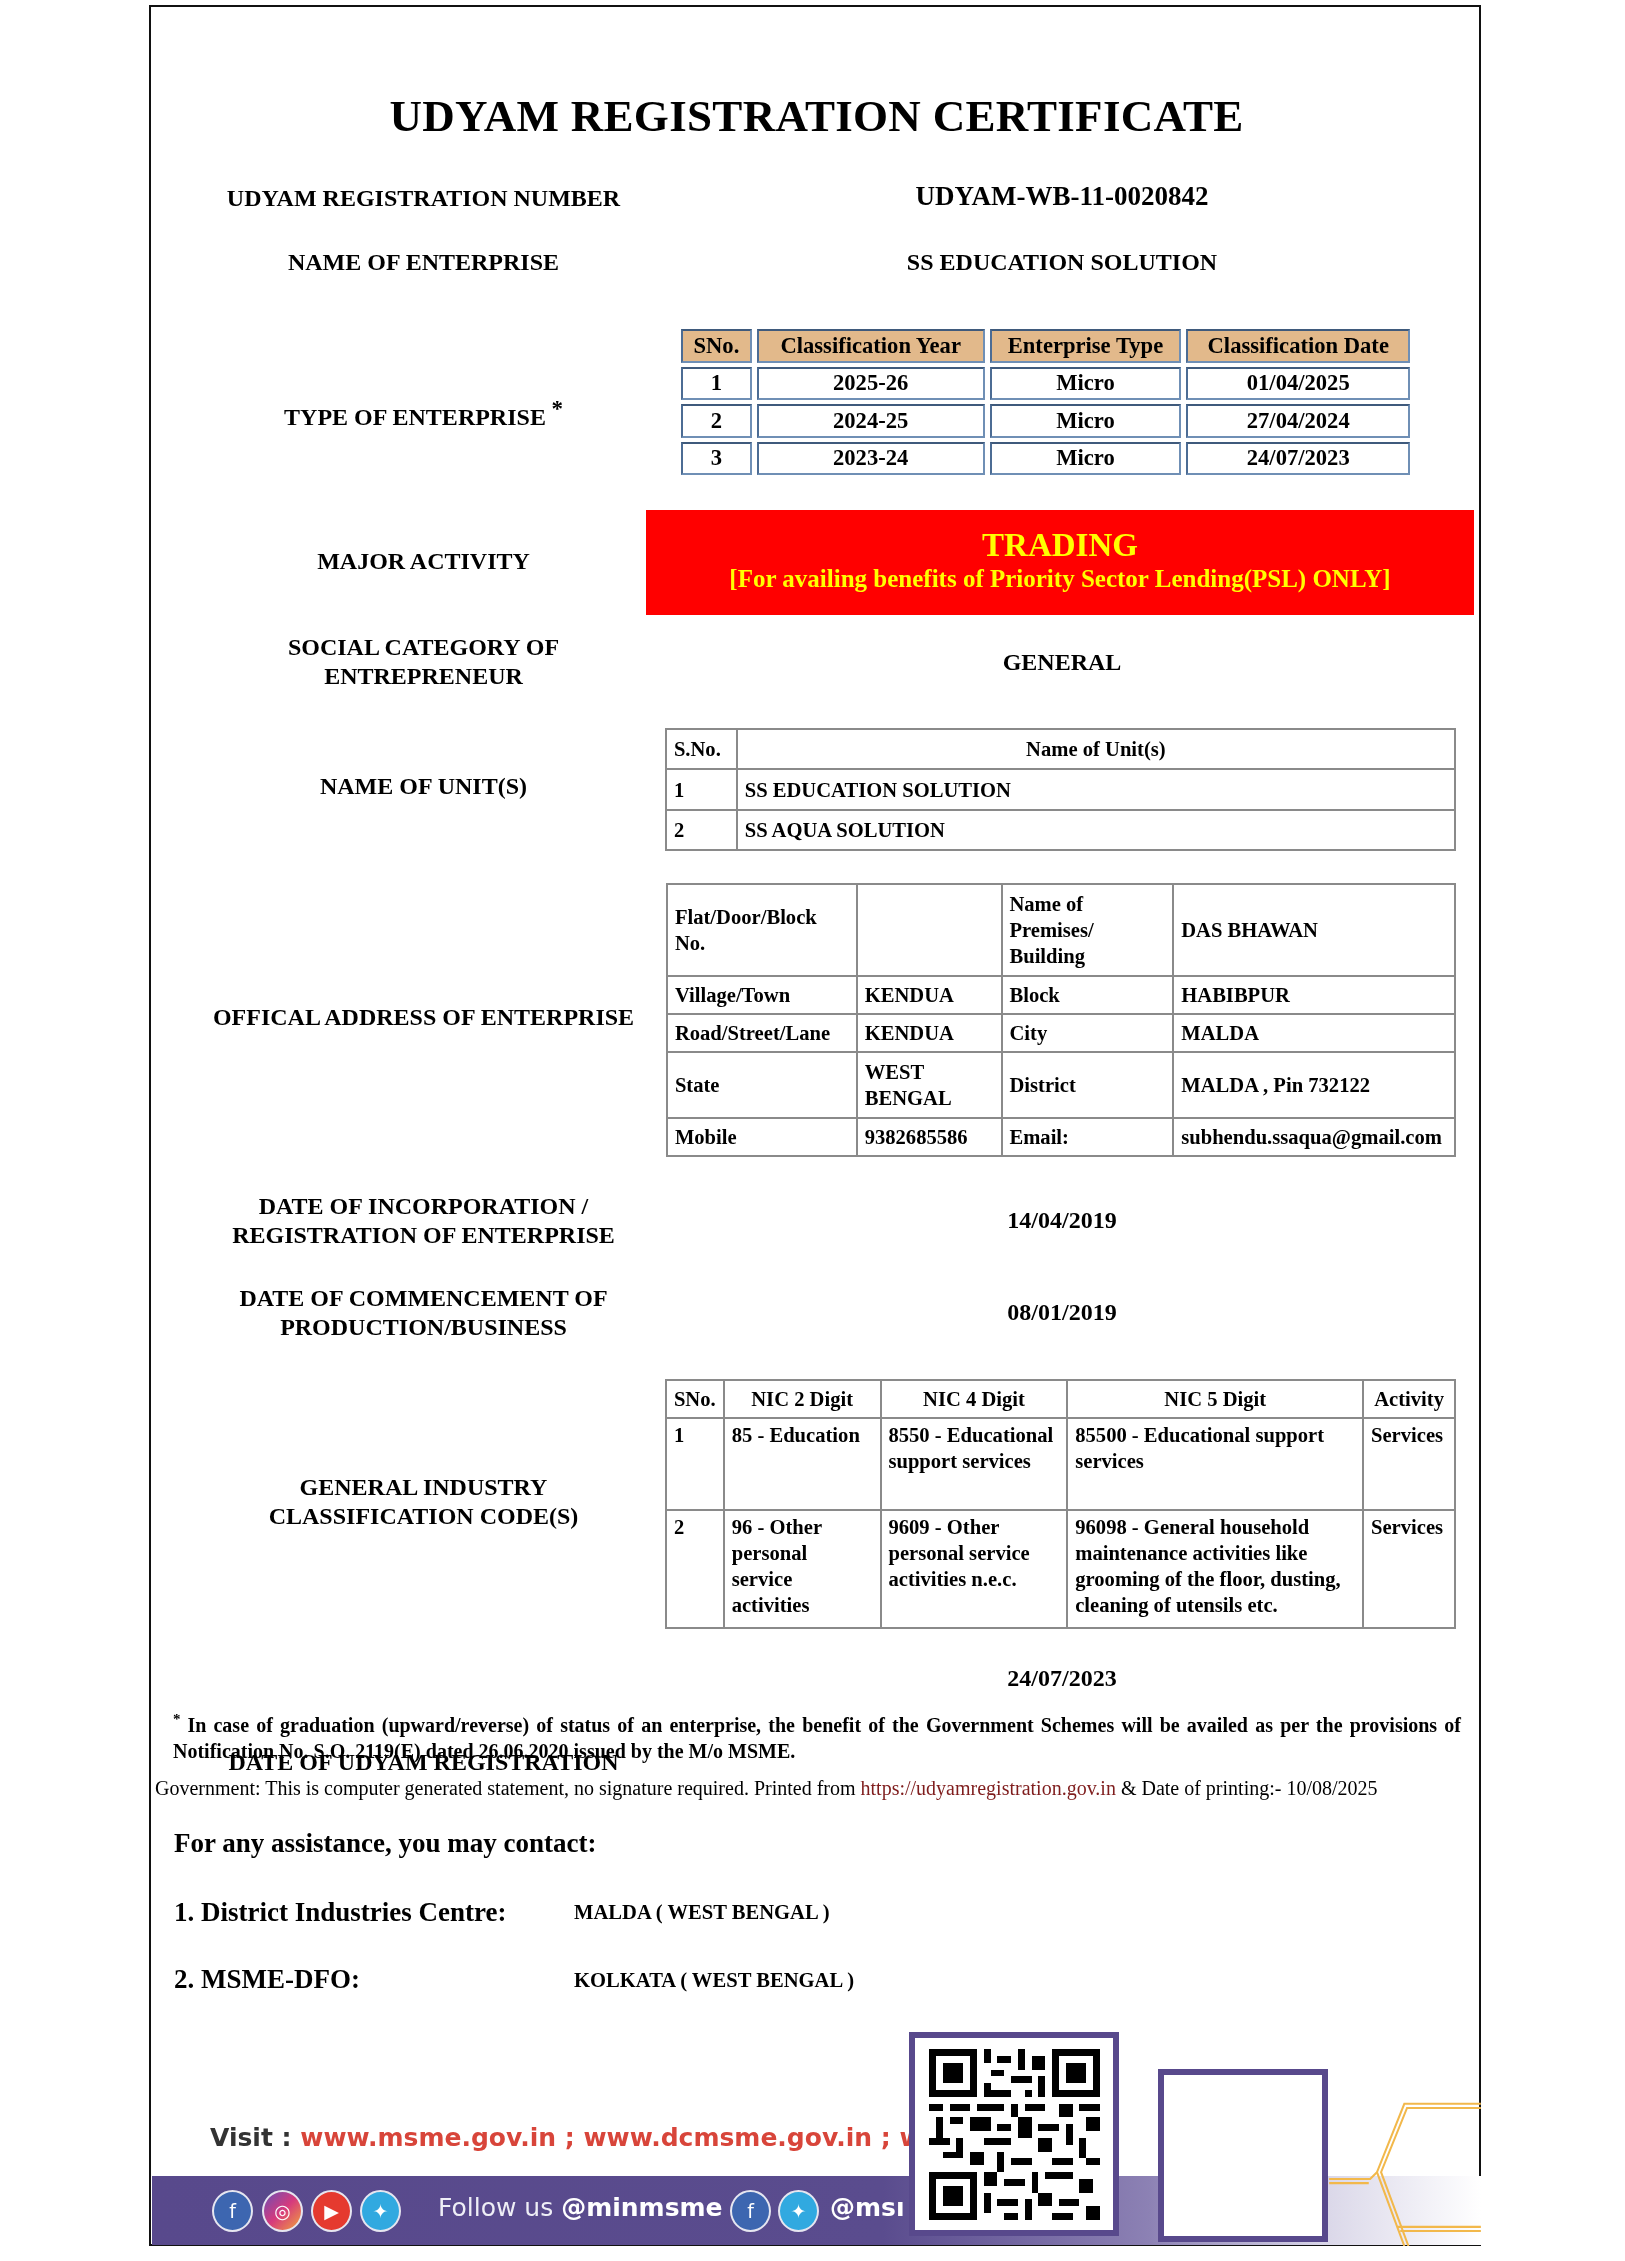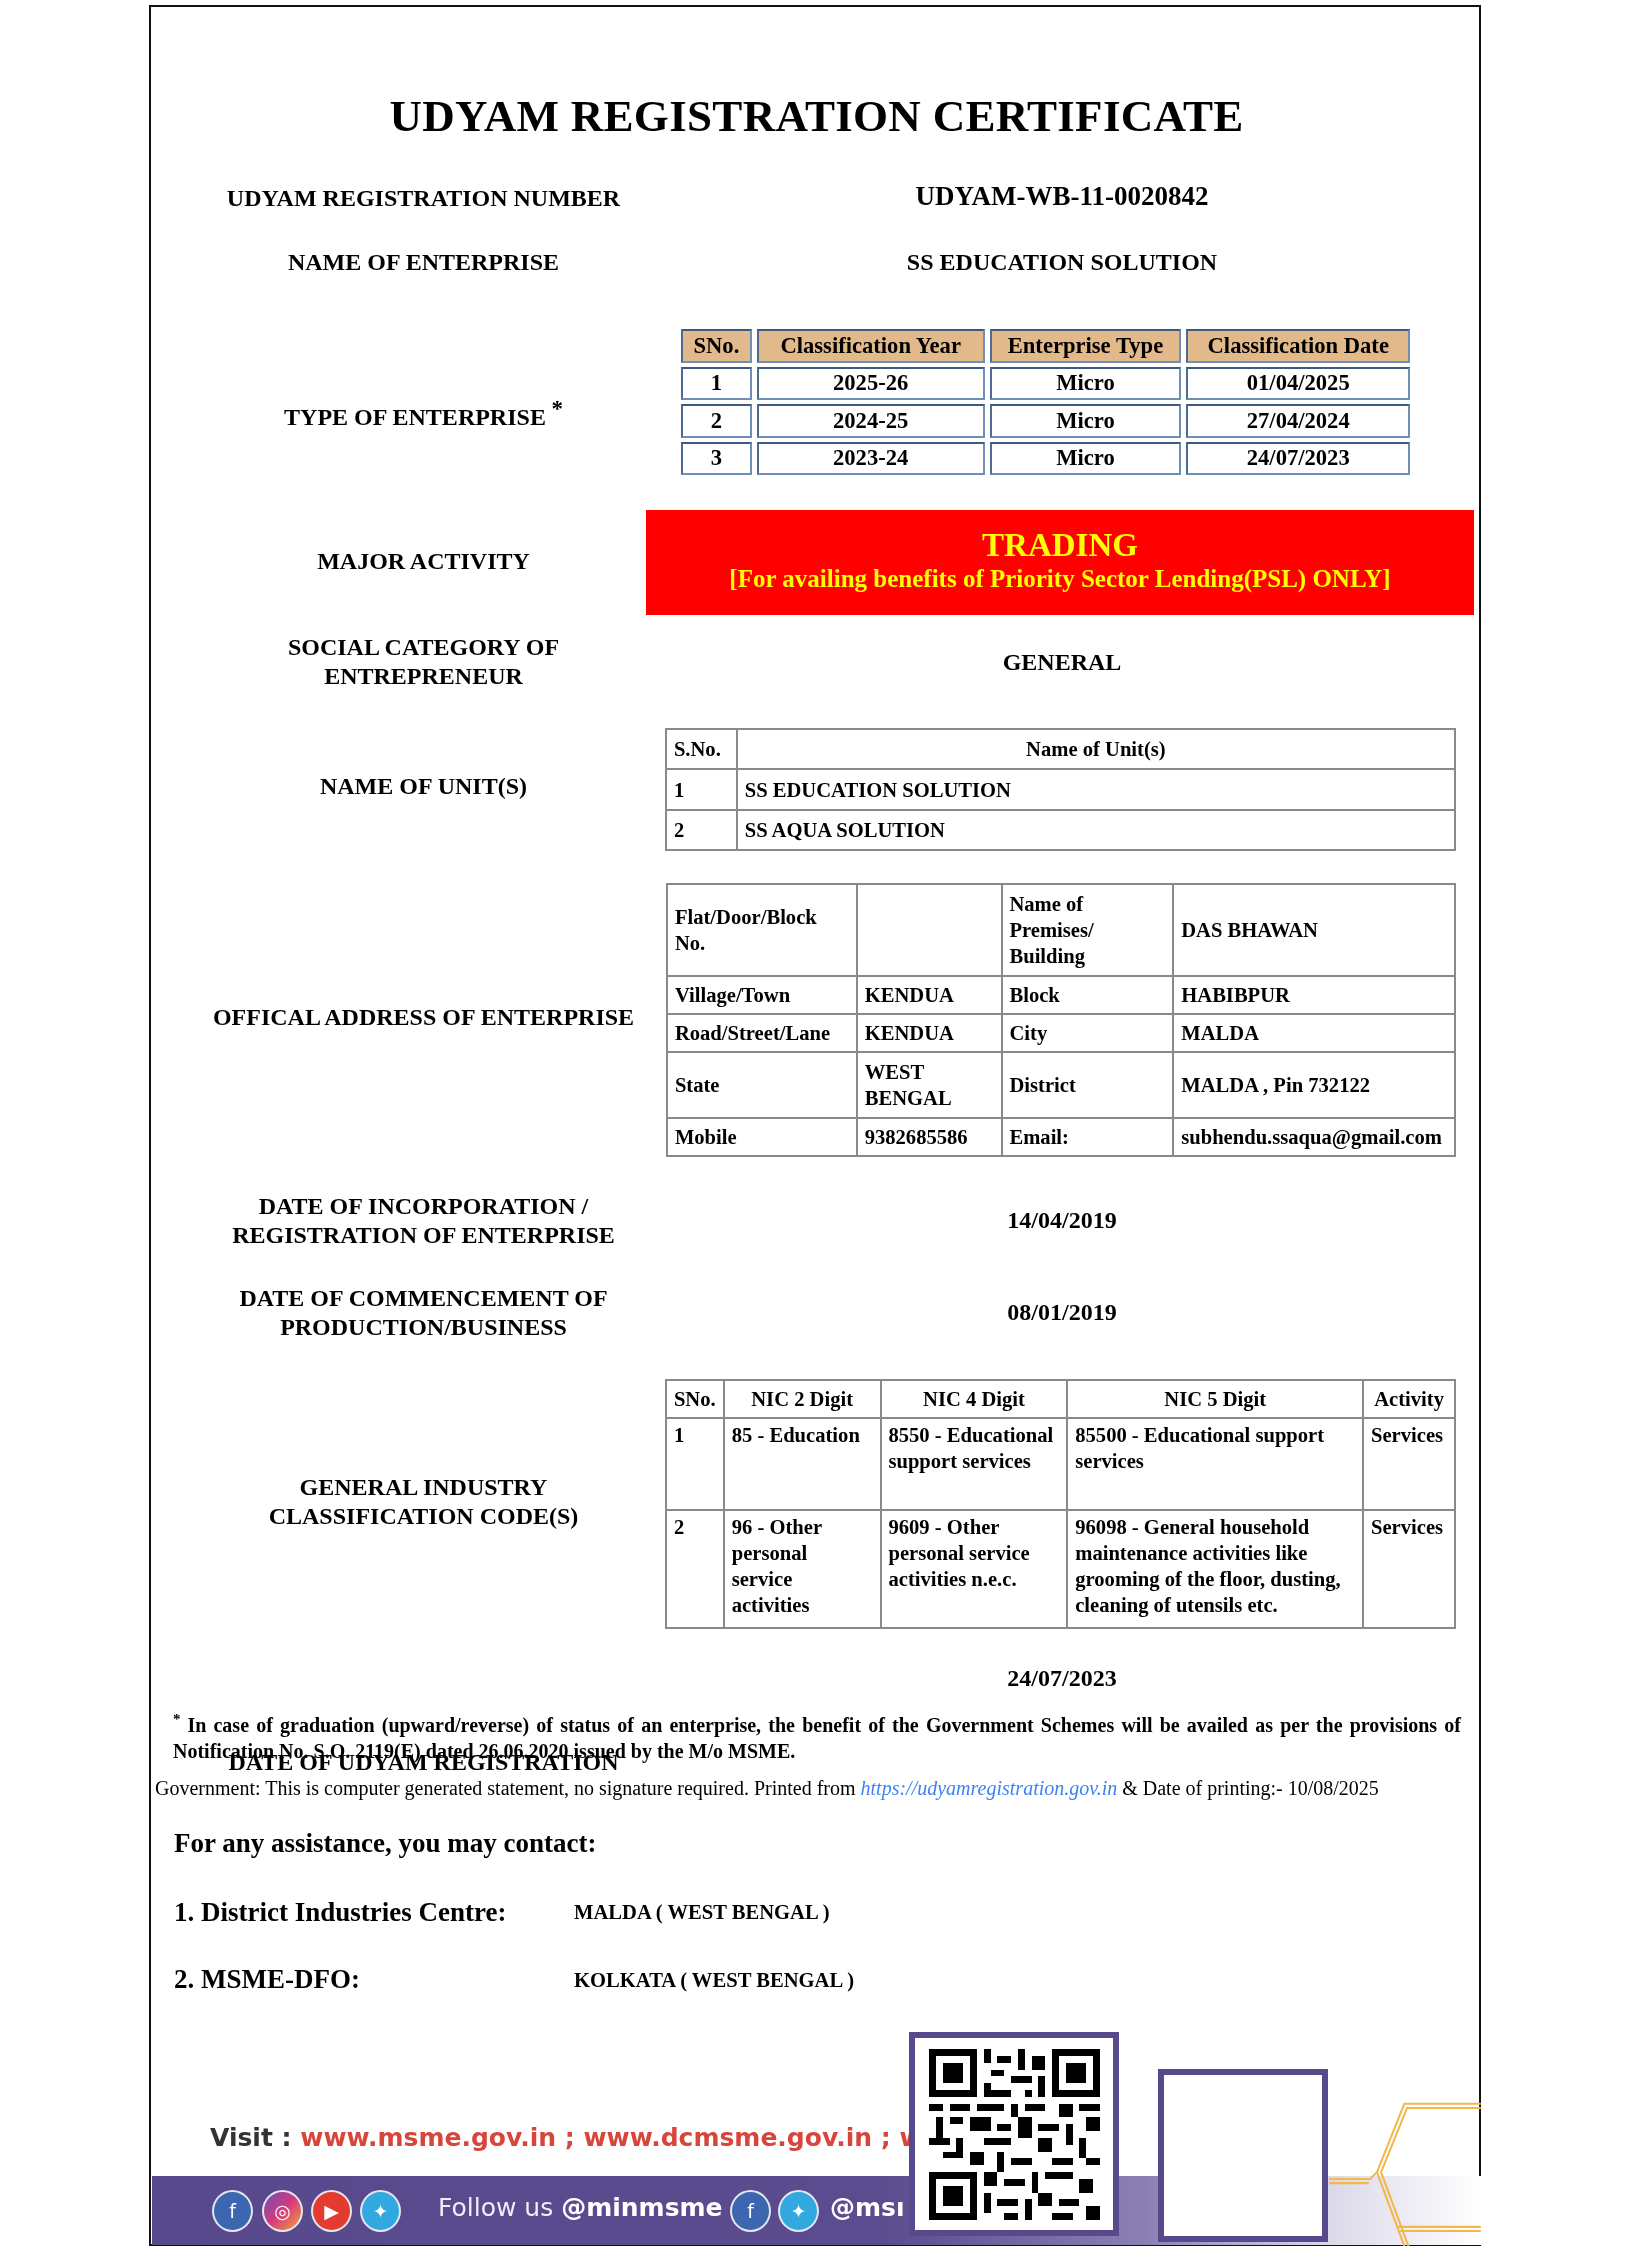--- a/index.html
+++ b/index.html
@@ -36,21 +36,21 @@
   table.grid th { text-align:center; font-weight:bold; }
   table.units { left:665px; top:728px; width:791px; }
   table.units td, table.units th { height:33px; }
   table.addr { left:666px; top:883px; width:790px; }
   table.nic { left:665px; top:1379px; width:791px; }
   table.nic td { vertical-align:top; }
 
   .foot { position:absolute; left:173px; width:1288px; font-weight:bold; font-size:20px;
           line-height:26px; text-align:justify; }
   .disc { position:absolute; left:155px; width:1327px; font-size:20px; top:1777px; white-space:nowrap; }
-  .disc .link { color:#3b82f6;font-style:italic; }
+  .disc .link { color:#7f1d1d; }
   .contact-h { position:absolute; left:174px; top:1828px; font-weight:bold; font-size:27px; }
   .contact-row { position:absolute; left:174px; font-weight:bold; font-size:27px; }
   .contact-val { position:absolute; left:574px; font-weight:bold; font-size:20.6px; }
 
   .visit { position:absolute; left:210px; top:2123px; font-family:"DejaVu Sans","Liberation Sans",sans-serif;
            font-size:25px; font-weight:bold; color:#333; white-space:nowrap; }
   .visit .u { color:#d8453a; }
   .banner { position:absolute; left:152px; top:2176px; width:1329px; height:69px;
             background:linear-gradient(90deg,#58498c 0%,#5a4c8e 55%,#8c81b4 75%,#d9d6e8 88%,#ffffff 100%); }
   .social { position:absolute; top:2190px; width:41px; height:42px; border-radius:50%;

